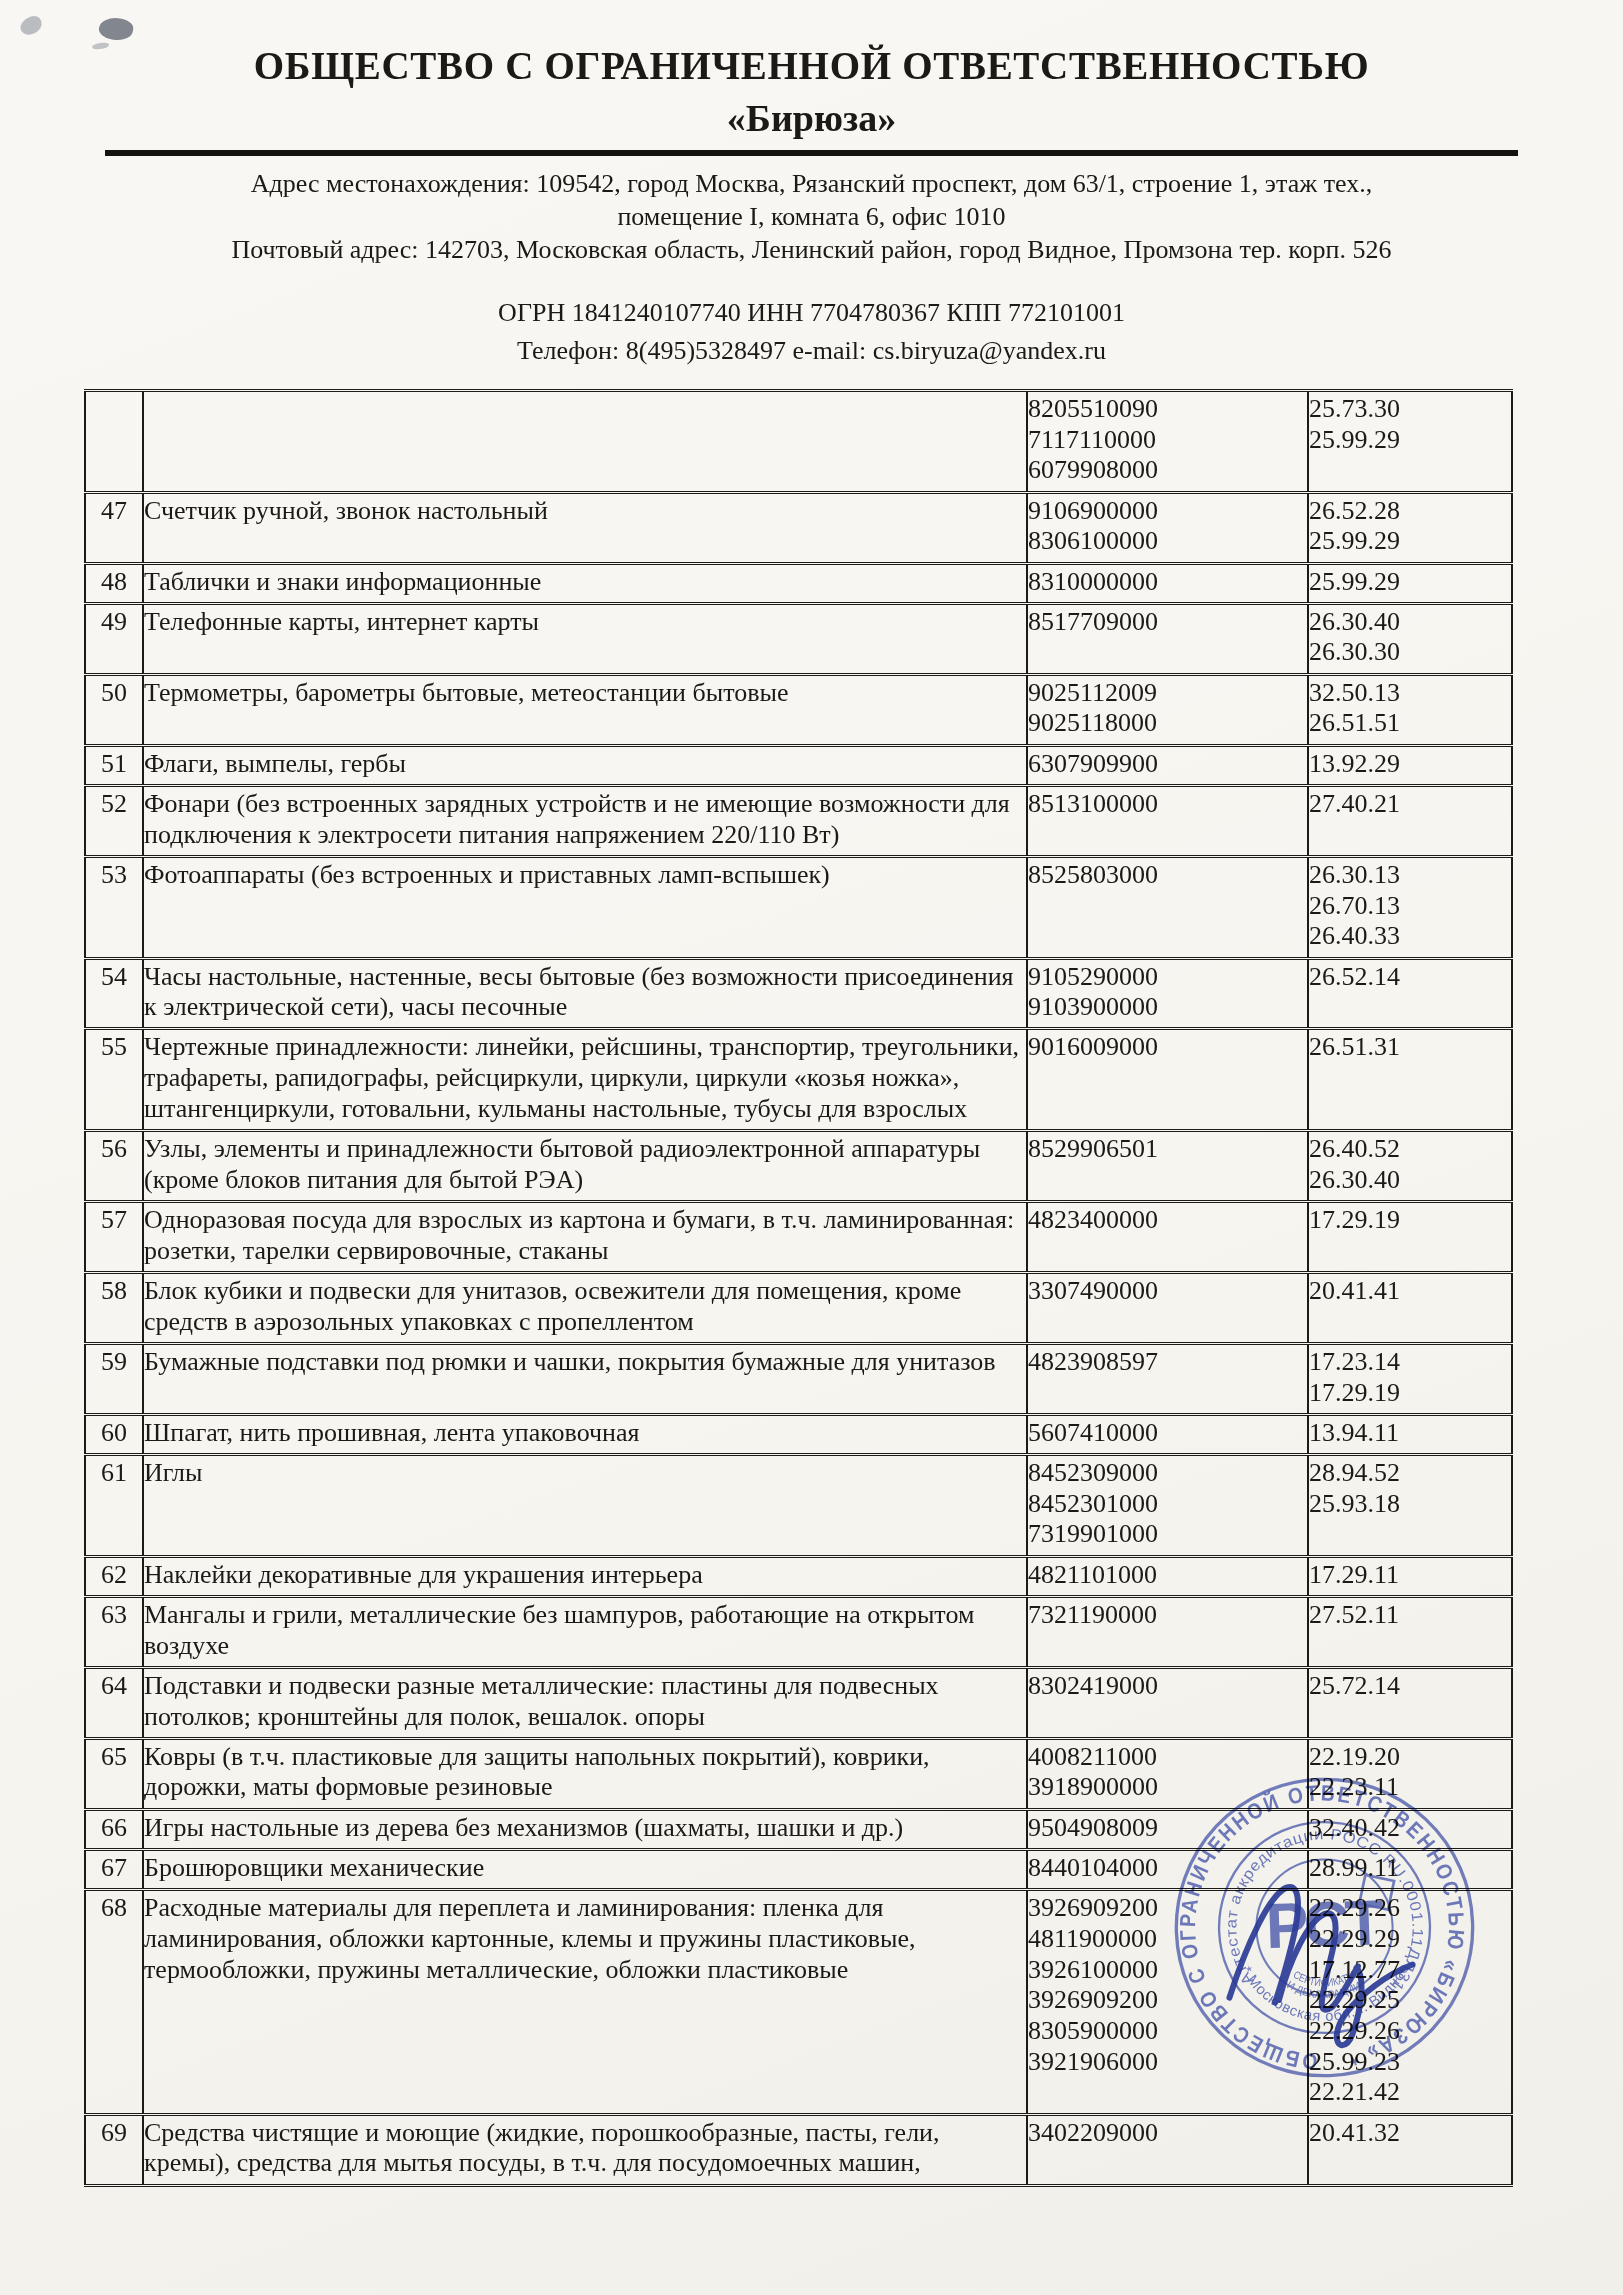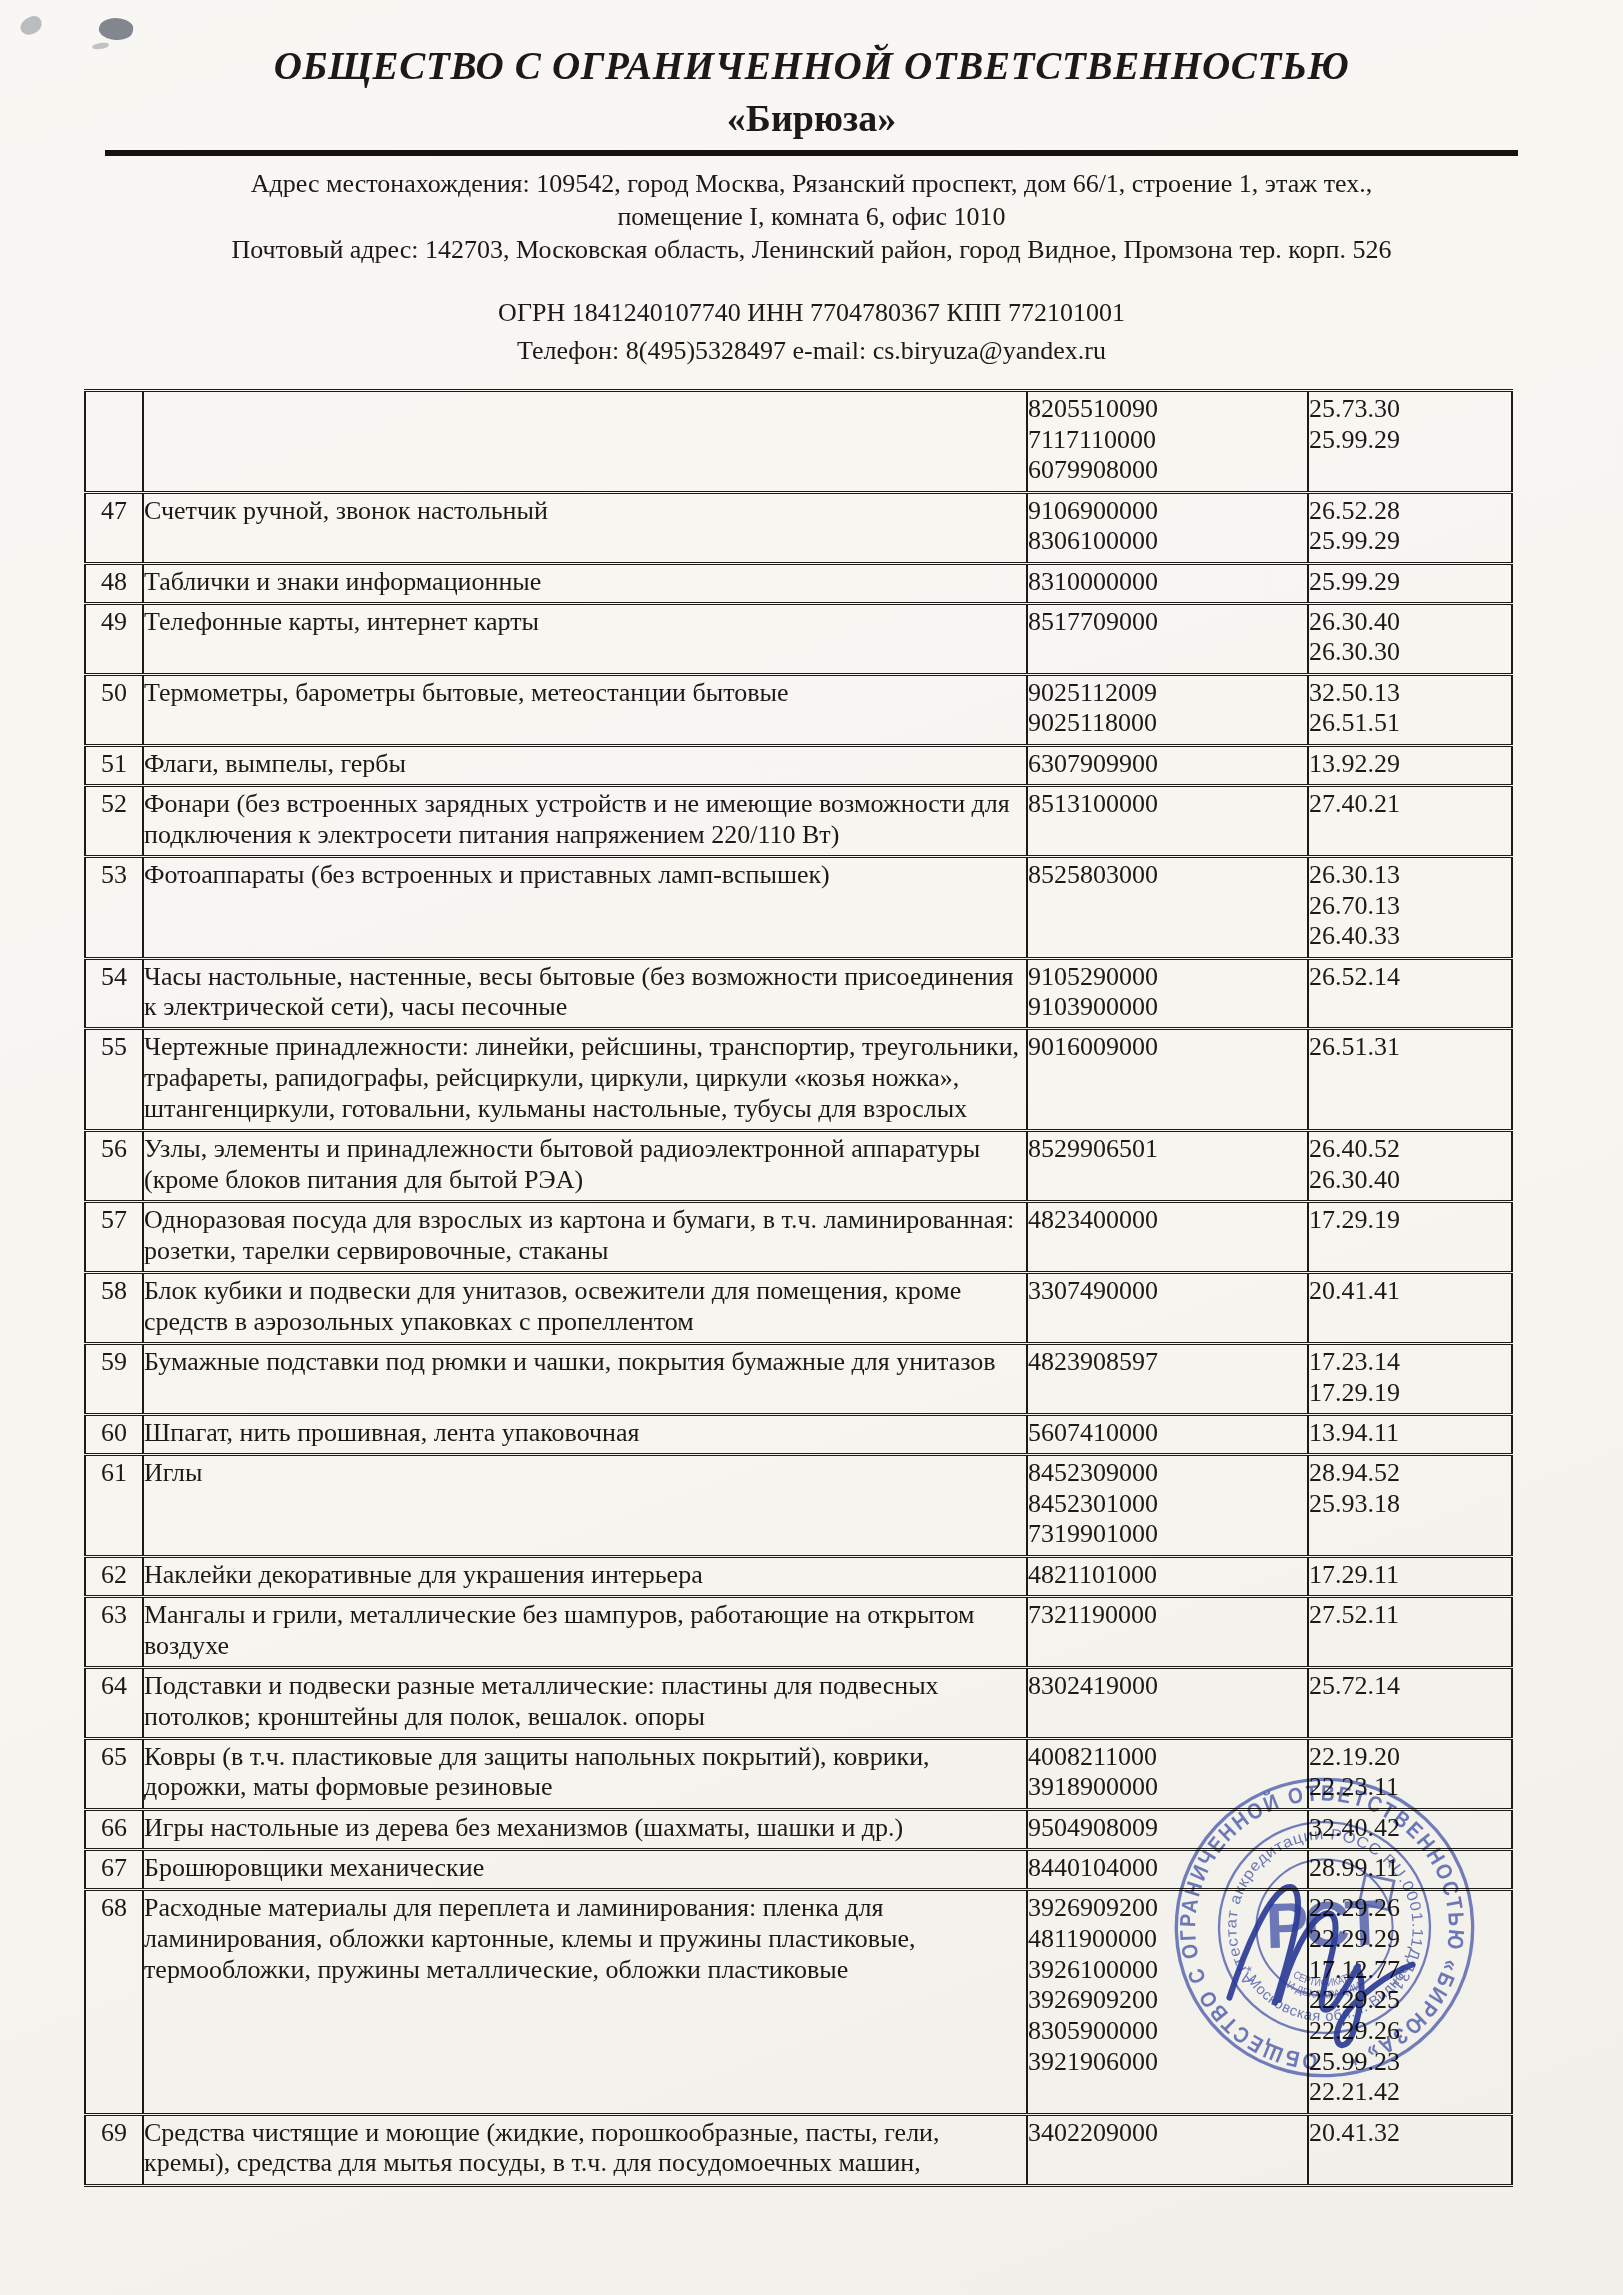--- a/index.html
+++ b/index.html
@@ -19,21 +19,21 @@
     font-family:"Liberation Serif","DejaVu Serif",serif;
     color:var(--ink);
   }
   
   .speck{position:absolute;background:#6e7582;border-radius:60% 40% 55% 45%;opacity:.75;}
   .speck.s1{left:19.6px;top:17px;width:22px;height:17px;transform:rotate(-18deg);opacity:.45;}
   .speck.s2{left:99px;top:18.3px;width:34px;height:22px;transform:rotate(9deg);background:#59606d;}
   .speck.s3{left:92px;top:43px;width:17px;height:5.9px;transform:rotate(-6deg);opacity:.4;}
 
   .doc-header{position:absolute;left:0;right:0;top:43px;text-align:center;}
-  .title1{font-size:39px;font-weight:bold;font-style:italic;letter-spacing:0.7px;}
+  .title1{font-size:39px;font-weight:bold;letter-spacing:0.7px;}
   .title2{font-size:38px;font-weight:bold;margin-top:7.9px;}
   .rule{width:1413px;height:5.9px;background:#141310;margin:10.5px auto 0 auto;}
   .addr{font-size:26px;line-height:33px;}
   .addr.first{margin-top:10.5px;}
   .addr.reg{margin-top:30px;}
   .addr.contact{margin-top:5.2px;}
 
   table.goods-table{
     position:absolute;left:84px;top:389px;width:1427px;
     border-collapse:collapse;table-layout:fixed;
@@ -67,21 +67,21 @@
 <div class="page">
 
   <div class="speck s1"></div>
   <div class="speck s2"></div>
   <div class="speck s3"></div>
 
   <header class="doc-header">
     <div class="title1">ОБЩЕСТВО С ОГРАНИЧЕННОЙ ОТВЕТСТВЕННОСТЬЮ</div>
     <div class="title2">«Бирюза»</div>
     <div class="rule"></div>
-    <div class="addr first">Адрес местонахождения: 109542, город Москва, Рязанский проспект, дом 66/1, строение 1, этаж тех.,</div>
+    <div class="addr first">Адрес местонахождения: 109542, город Москва, Рязанский проспект, дом 63/1, строение 1, этаж тех.,</div>
     <div class="addr">помещение I, комната 6, офис 1010</div>
     <div class="addr">Почтовый адрес: 142703, Московская область, Ленинский район, город Видное, Промзона тер. корп. 526</div>
     <div class="addr reg">ОГРН 1841240107740 ИНН 7704780367 КПП 772101001</div>
     <div class="addr contact">Телефон: 8(495)5328497 e-mail: cs.biryuza@yandex.ru</div>
   </header>
 
   <table class="goods-table">
     <colgroup>
       <col style="width:58px">
         <col style="width:884px">

